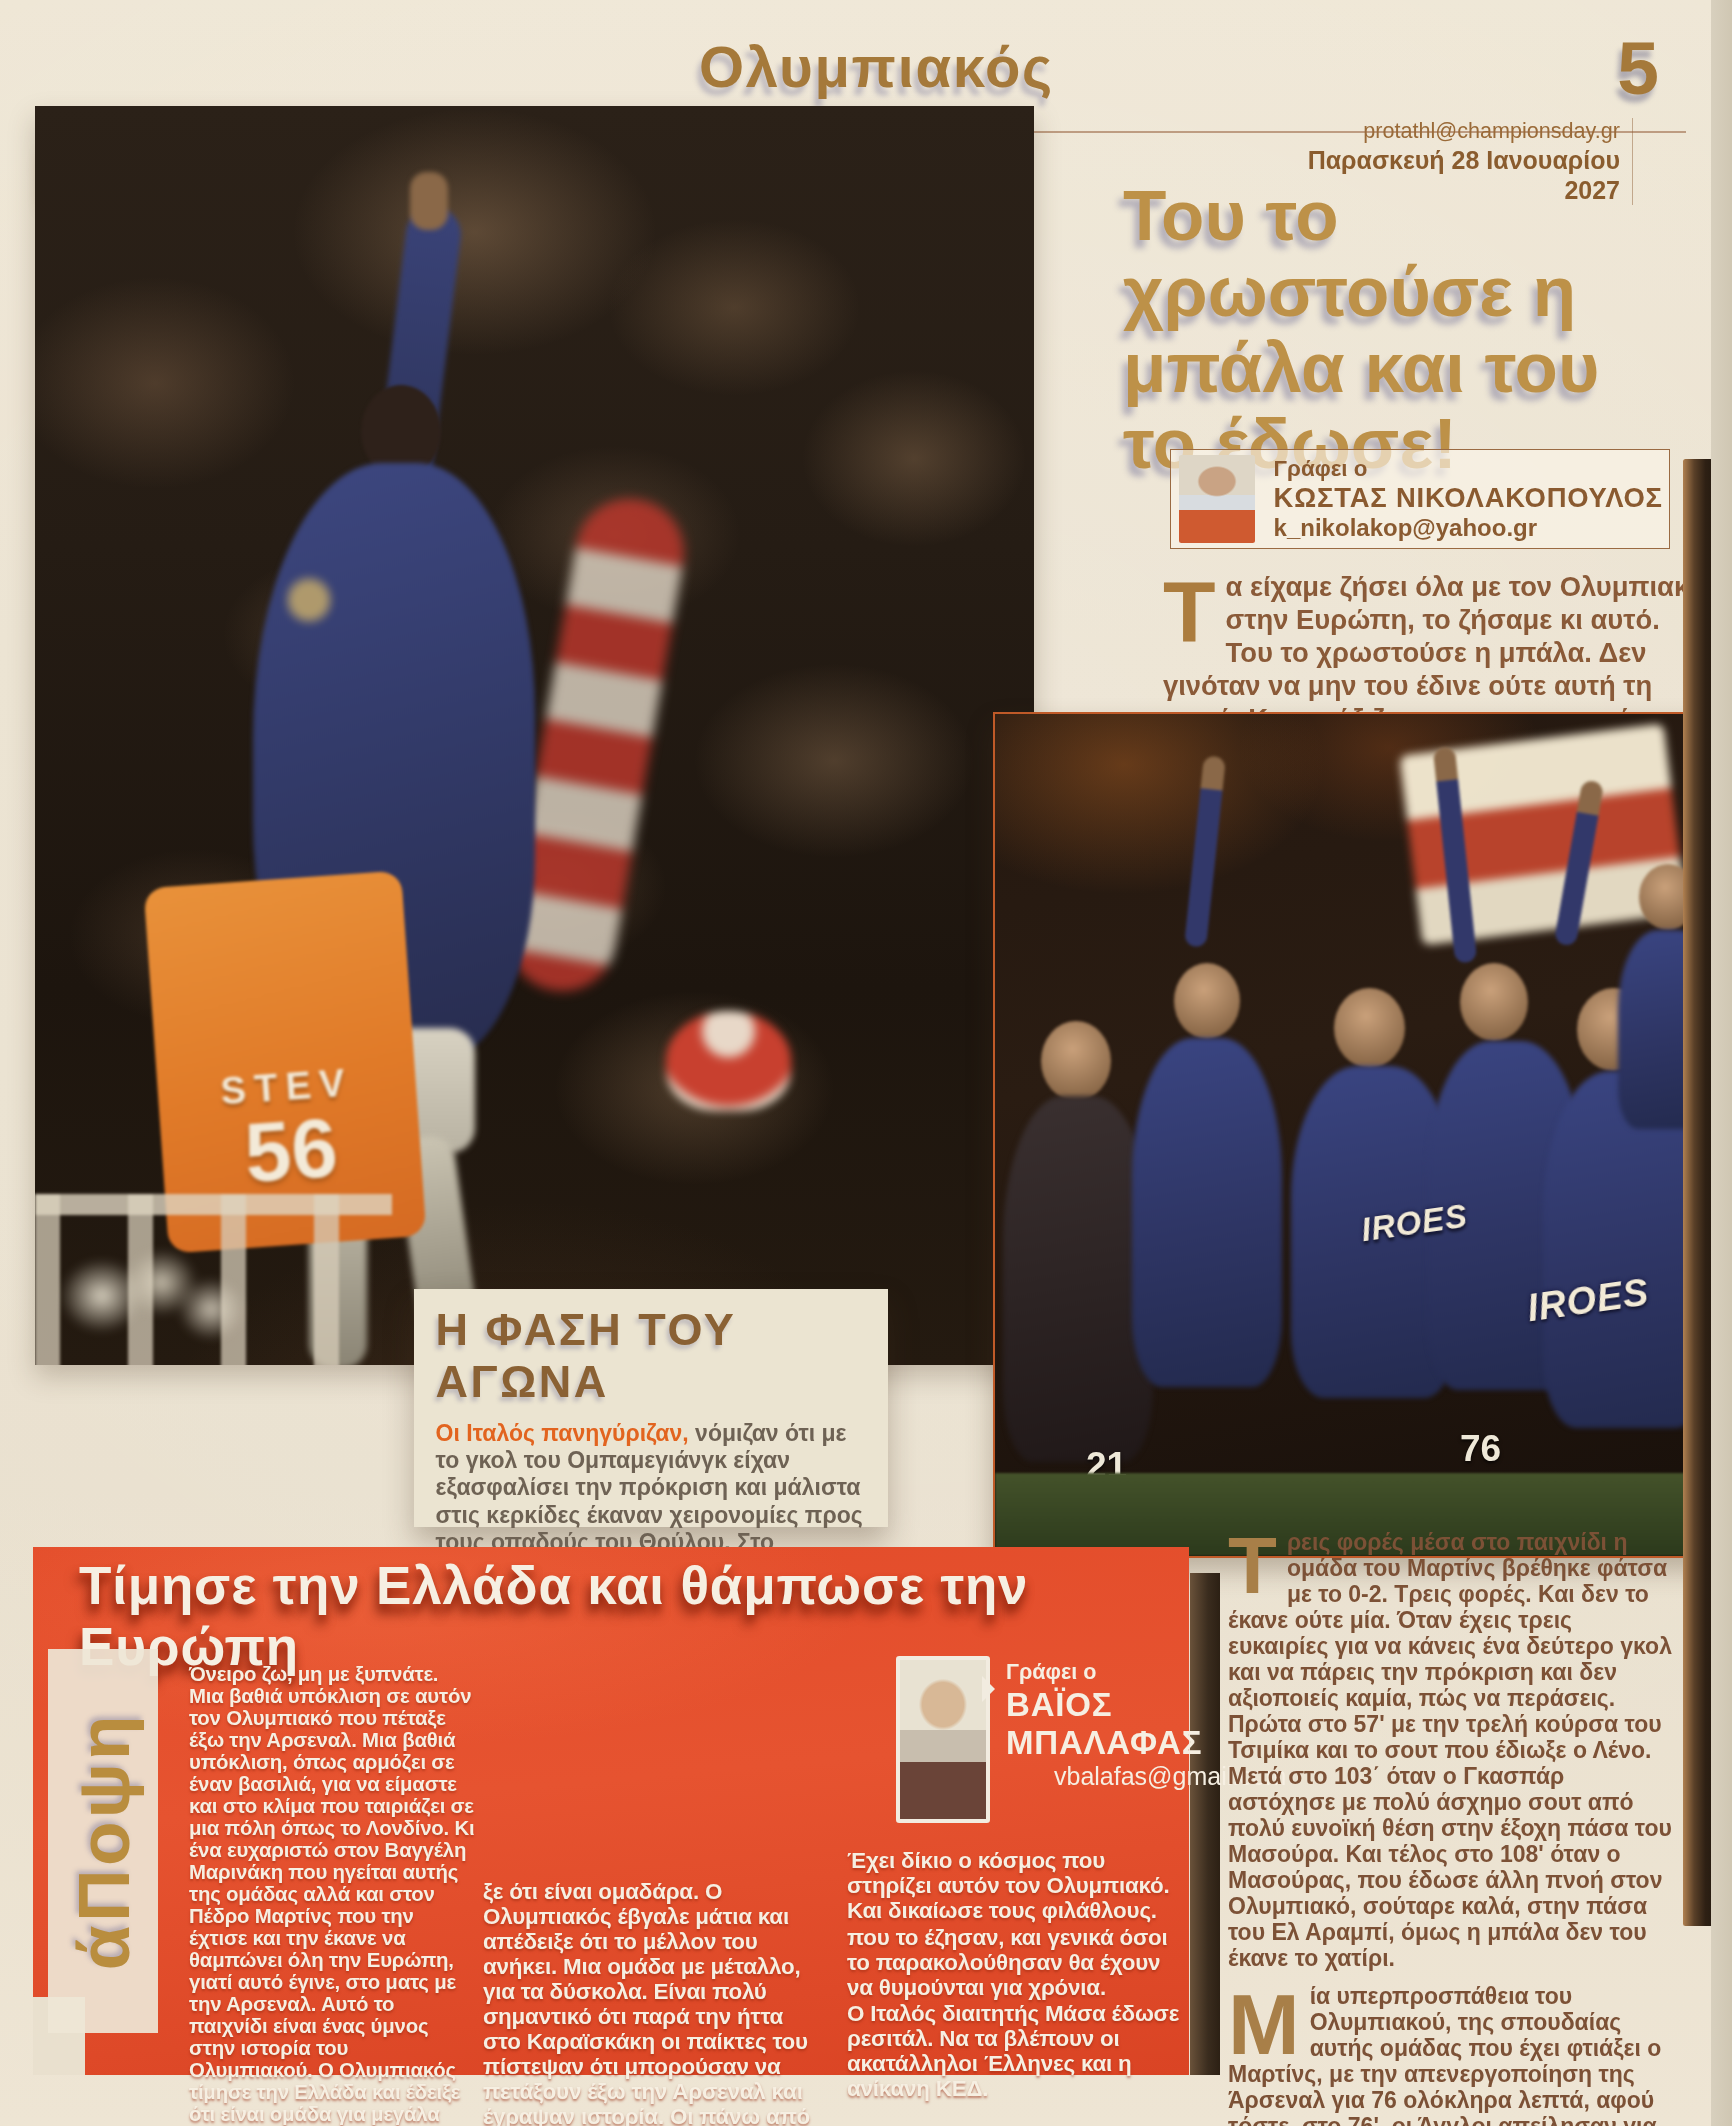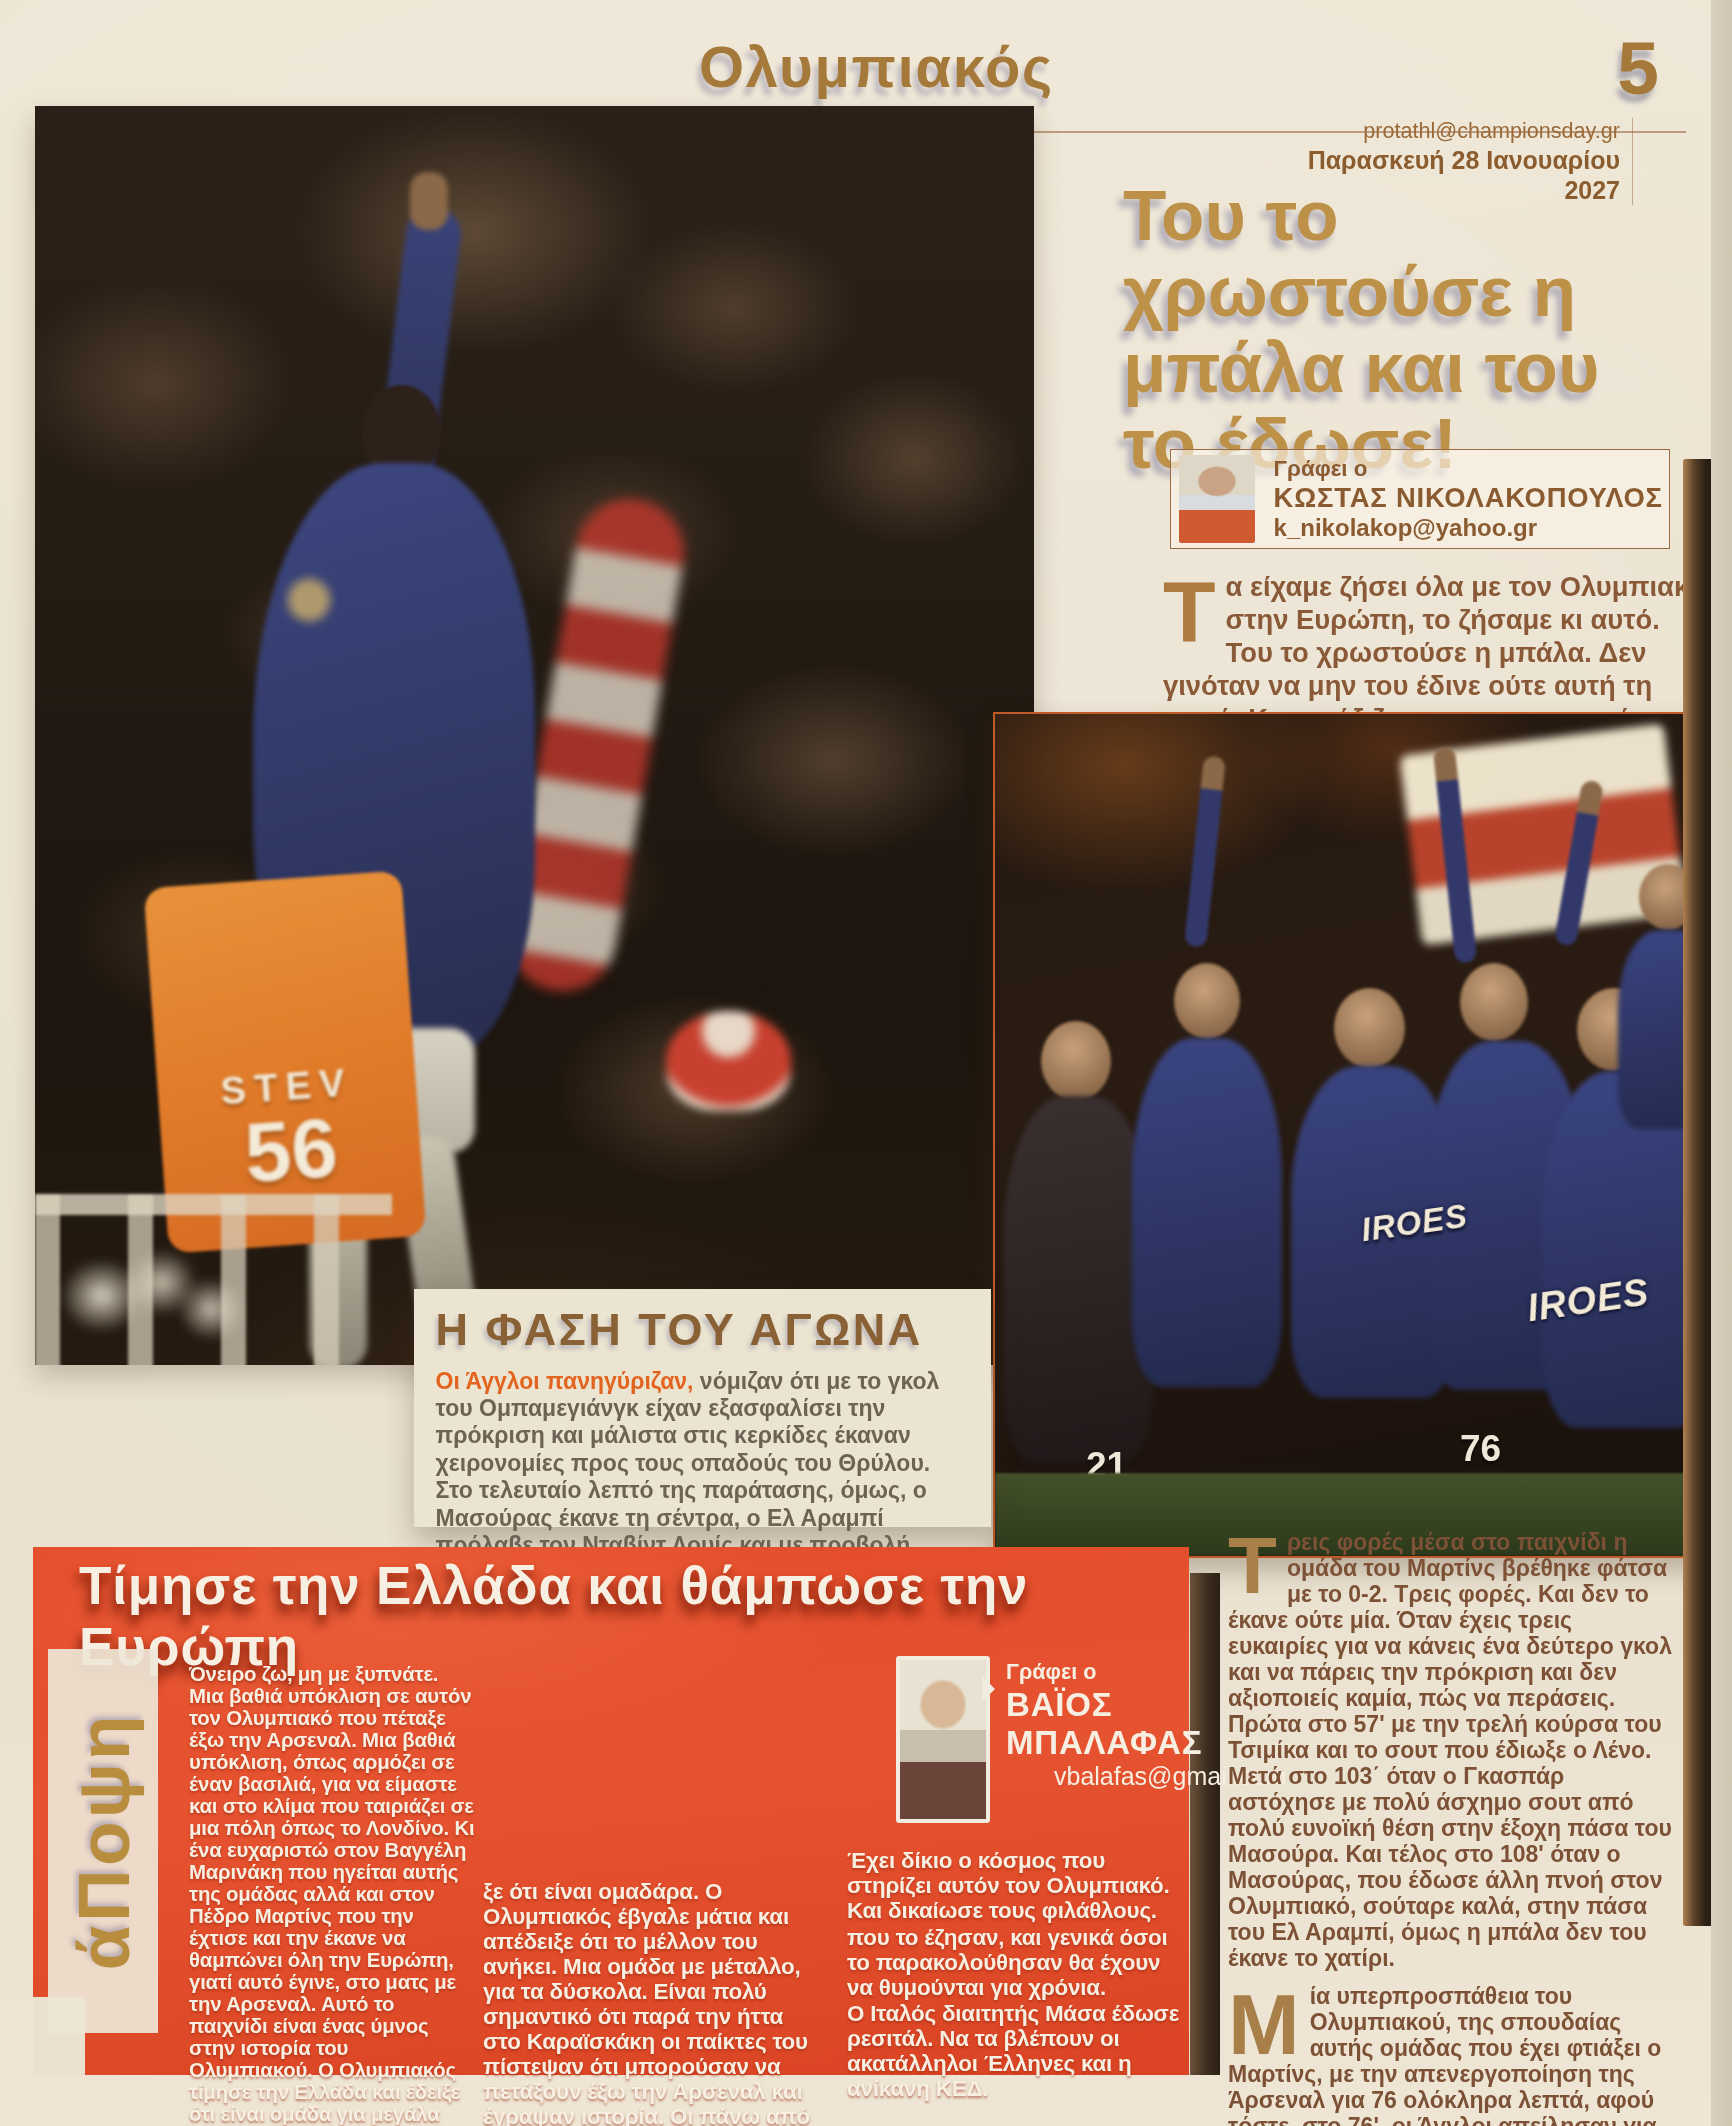--- a/index.html
+++ b/index.html
@@ -76,21 +76,21 @@
   .steward .num{font-size:83px;font-weight:800;color:#f3ead8;line-height:83px;
     text-shadow:0 3.3px 5px rgba(120,60,10,.6);}
   .railing{left:0;top:1088px;width:357px;height:174px;
     border-top:21.6px solid rgba(222,212,192,.8);
     background:repeating-linear-gradient(90deg,rgba(214,204,184,.75) 0 25px,rgba(0,0,0,0) 25px 93px);filter:blur(1.7px);}
   .flowers{left:16.6px;top:1130px;width:199px;height:133px;filter:blur(5px);background:
     radial-gradient(30% 40% at 25% 45%,rgba(235,228,210,.9),#0000 70%),
     radial-gradient(26% 36% at 55% 35%,rgba(228,220,200,.85),#0000 70%),
     radial-gradient(24% 34% at 80% 55%,rgba(238,230,212,.8),#0000 70%);}
   
-  .caption-box{left:414px;top:1289px;width:577px;height:238px;background:#ebe4d1;
+  .caption-box{left:414px;top:1289px;width:474px;height:238px;background:#ebe4d1;
     box-shadow:0 15px 28px rgba(70,50,30,.30);padding:15px 21.6px;box-sizing:border-box;}
   .caption-title{font-size:45px;font-weight:800;color:#8a6134;letter-spacing:2.5px;
     text-shadow:-2.5px 4.2px 4.2px rgba(90,90,140,.30);}
   .caption-body{margin-top:11.6px;font-size:23px;line-height:27.4px;color:#6e6254;font-weight:600;}
   .caption-lead{color:#e2641f;font-weight:800;}
   
   .lead-headline{left:1123px;top:178px;width:548px;font-size:71px;line-height:76px;font-weight:800;
     color:#bd9148;letter-spacing:0;text-shadow:-5px 8.3px 6.6px rgba(90,90,140,.40);}
   .author-card{left:1170px;top:449px;width:498px;height:98px;border:1.7px solid #9a6a42;
     background:rgba(250,245,232,.65);display:flex;align-items:center;}
@@ -246,21 +246,21 @@
     <div class="iroes" style="left:366px;top:490px;">IROES</div>
     <div class="iroes" style="left:532px;top:565px;font-size:38px;">IROES</div>
     <div class="shortnum" style="left:91px;top:731px;">21</div>
     <div class="shortnum" style="left:465px;top:714px;">76</div>
     <div class="pitch"></div>
   </div>
 
   <div class="abs caption-box">
     <div class="caption-title">Η ΦΑΣΗ ΤΟΥ ΑΓΩΝΑ</div>
     <div class="caption-body">
-      <span class="caption-lead">Οι Άγγλοι πανηγύριζαν,</span><span> νόμιζαν ότι με το γκολ του Ομπαμεγιάνγκ είχαν εξασφαλίσει την πρόκριση και μάλιστα στις κερκίδες έκαναν χειρονομίες προς τους οπαδούς του Θρύλου. Στο τελευταίο λεπτό της παράτασης, όμως, ο Μασούρας έκανε τη σέντρα, ο Ελ Αραμπί πρόλαβε τον Νταβίντ Λουίς και με προβολή... κάρφωσε τον Λένο και πέτυχε το 1-2!</span>
+      <span class="caption-lead">Οι Ιταλός πανηγύριζαν,</span><span> νόμιζαν ότι με το γκολ του Ομπαμεγιάνγκ είχαν εξασφαλίσει την πρόκριση και μάλιστα στις κερκίδες έκαναν χειρονομίες προς τους οπαδούς του Θρύλου. Στο τελευταίο λεπτό της παράτασης, όμως, ο Μασούρας έκανε τη σέντρα, ο Ελ Αραμπί πρόλαβε τον Νταβίντ Λουίς και με προβολή... κάρφωσε τον Λένο και πέτυχε το 1-2!</span>
     </div>
   </div>
 
   <div class="abs opinion-shadow"></div>
   <div class="abs opinion-banner"></div>
   <div class="abs banner-notch"></div>
   <div class="abs opinion-headline">Τίμησε την Ελλάδα και θάμπωσε την Ευρώπη</div>
   <div class="abs kicker-strip">
     <div class="kicker">άΠοψη</div>
   </div>

